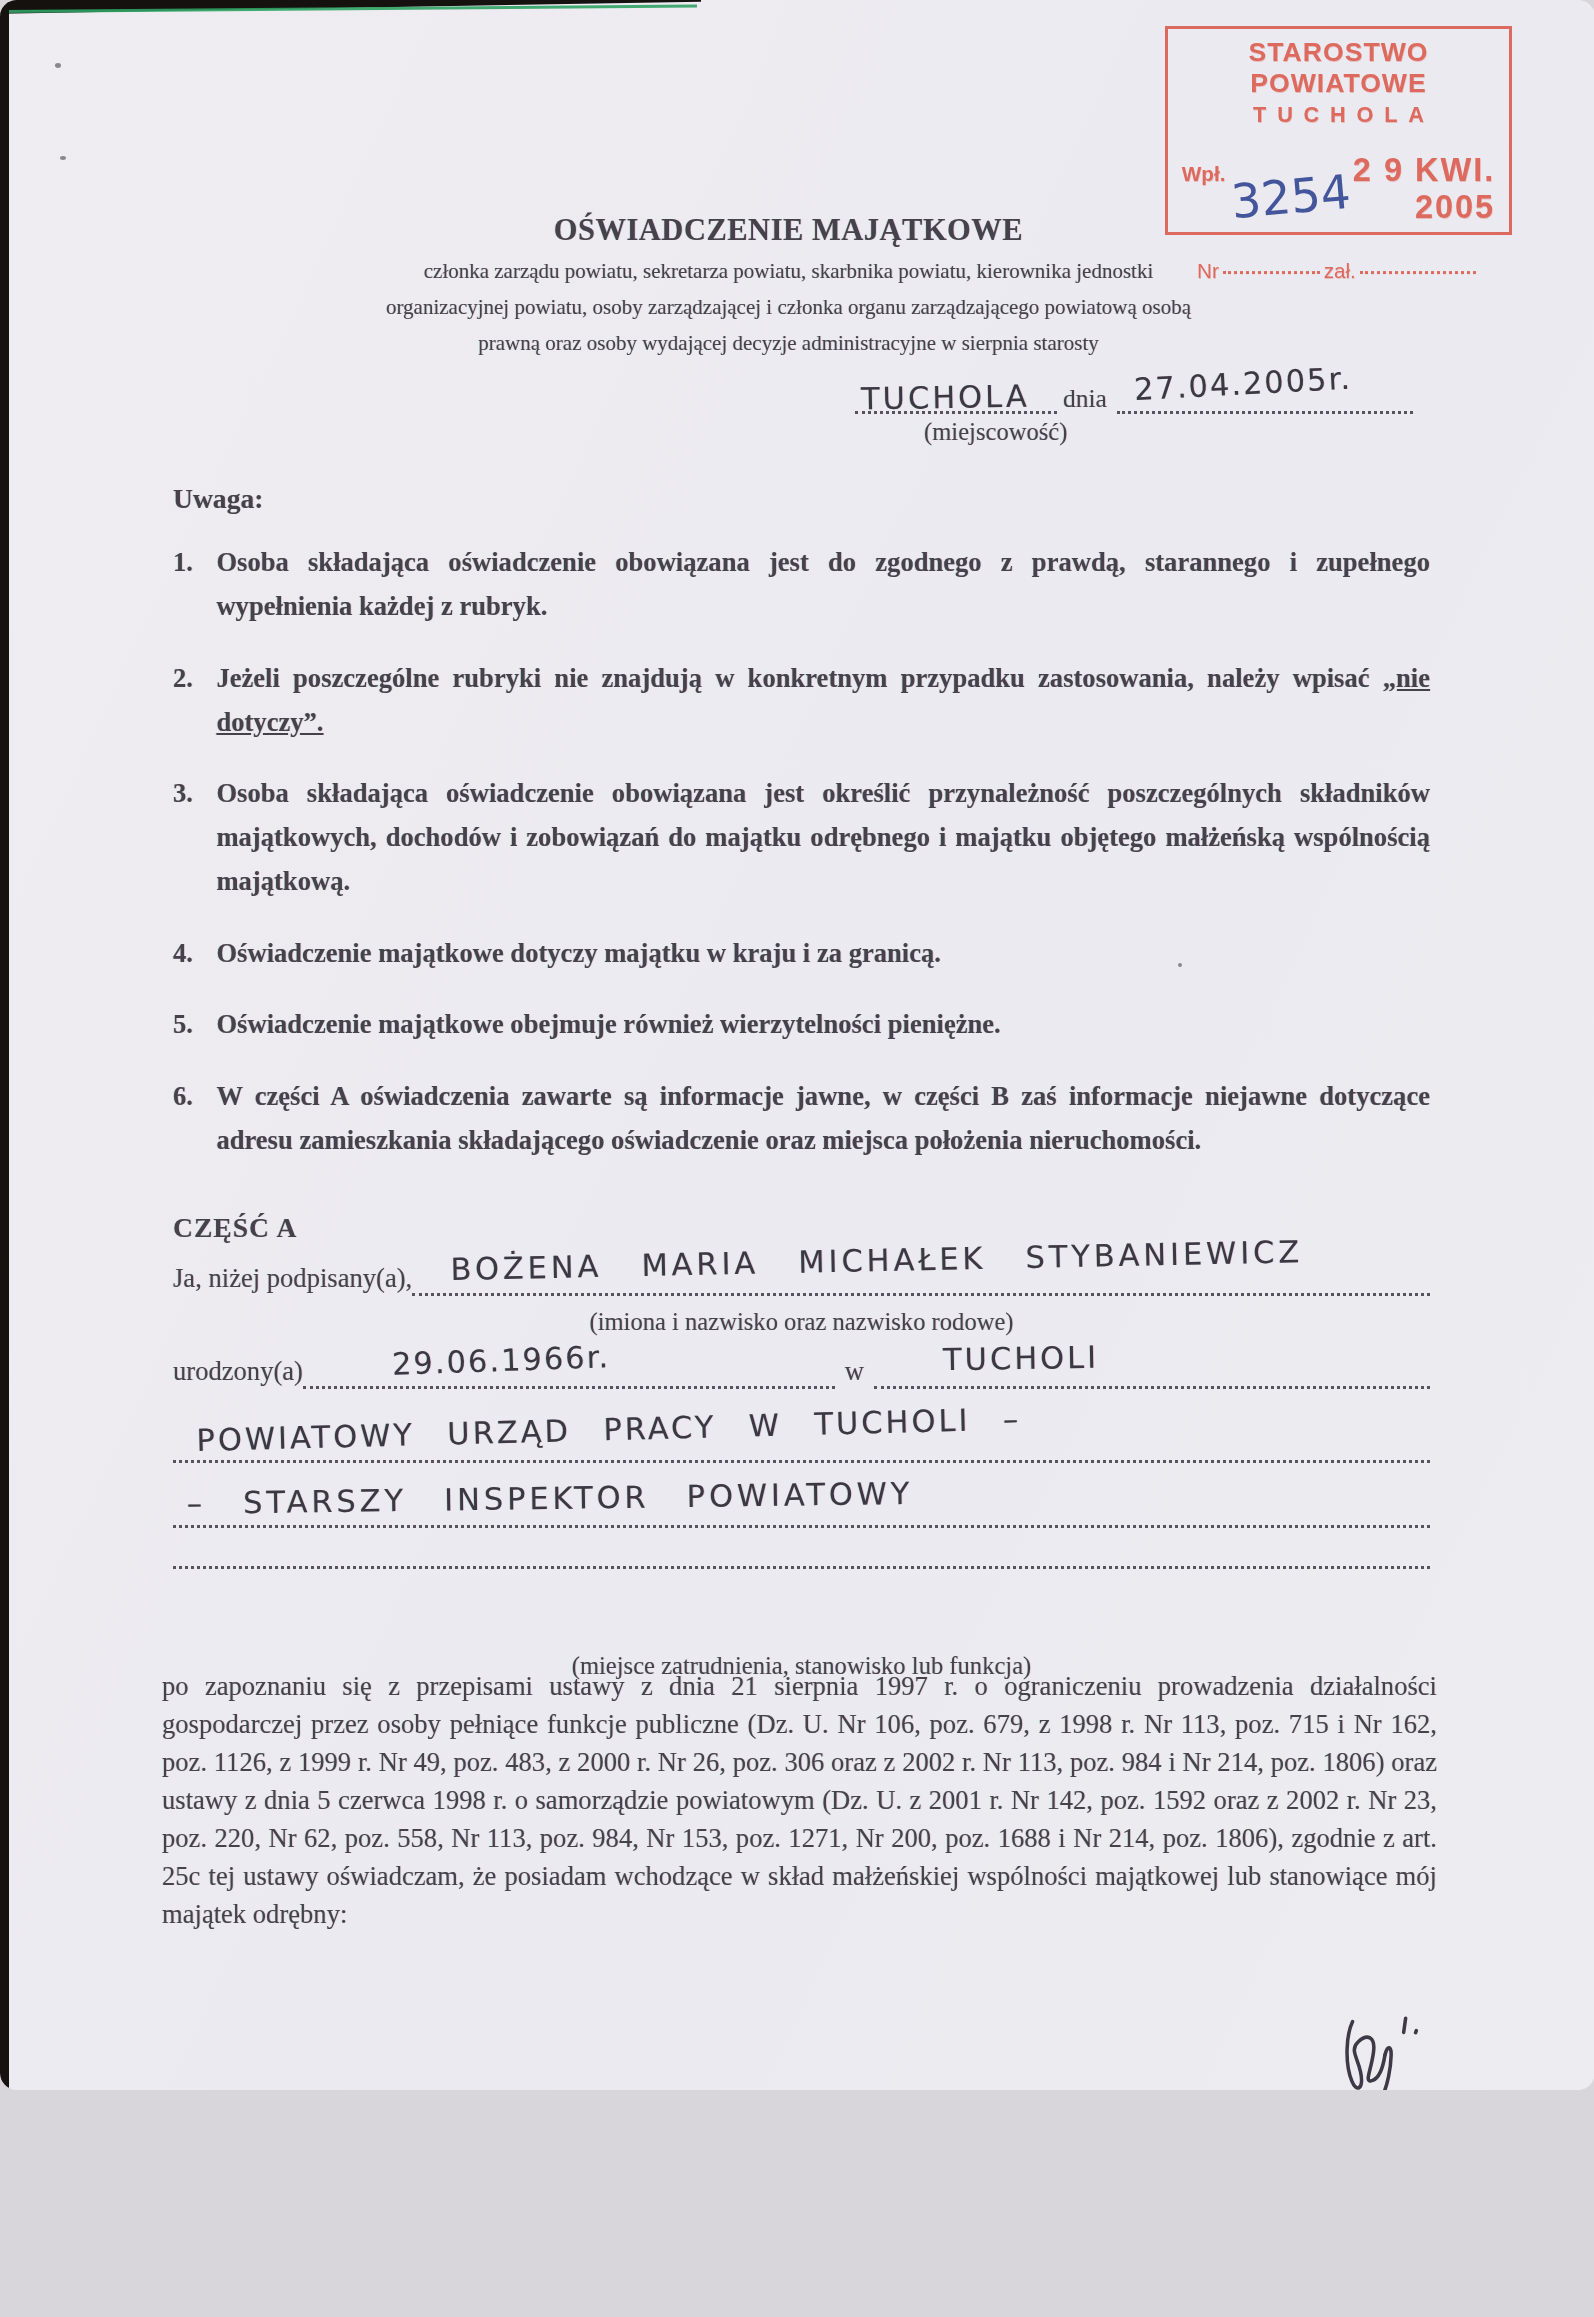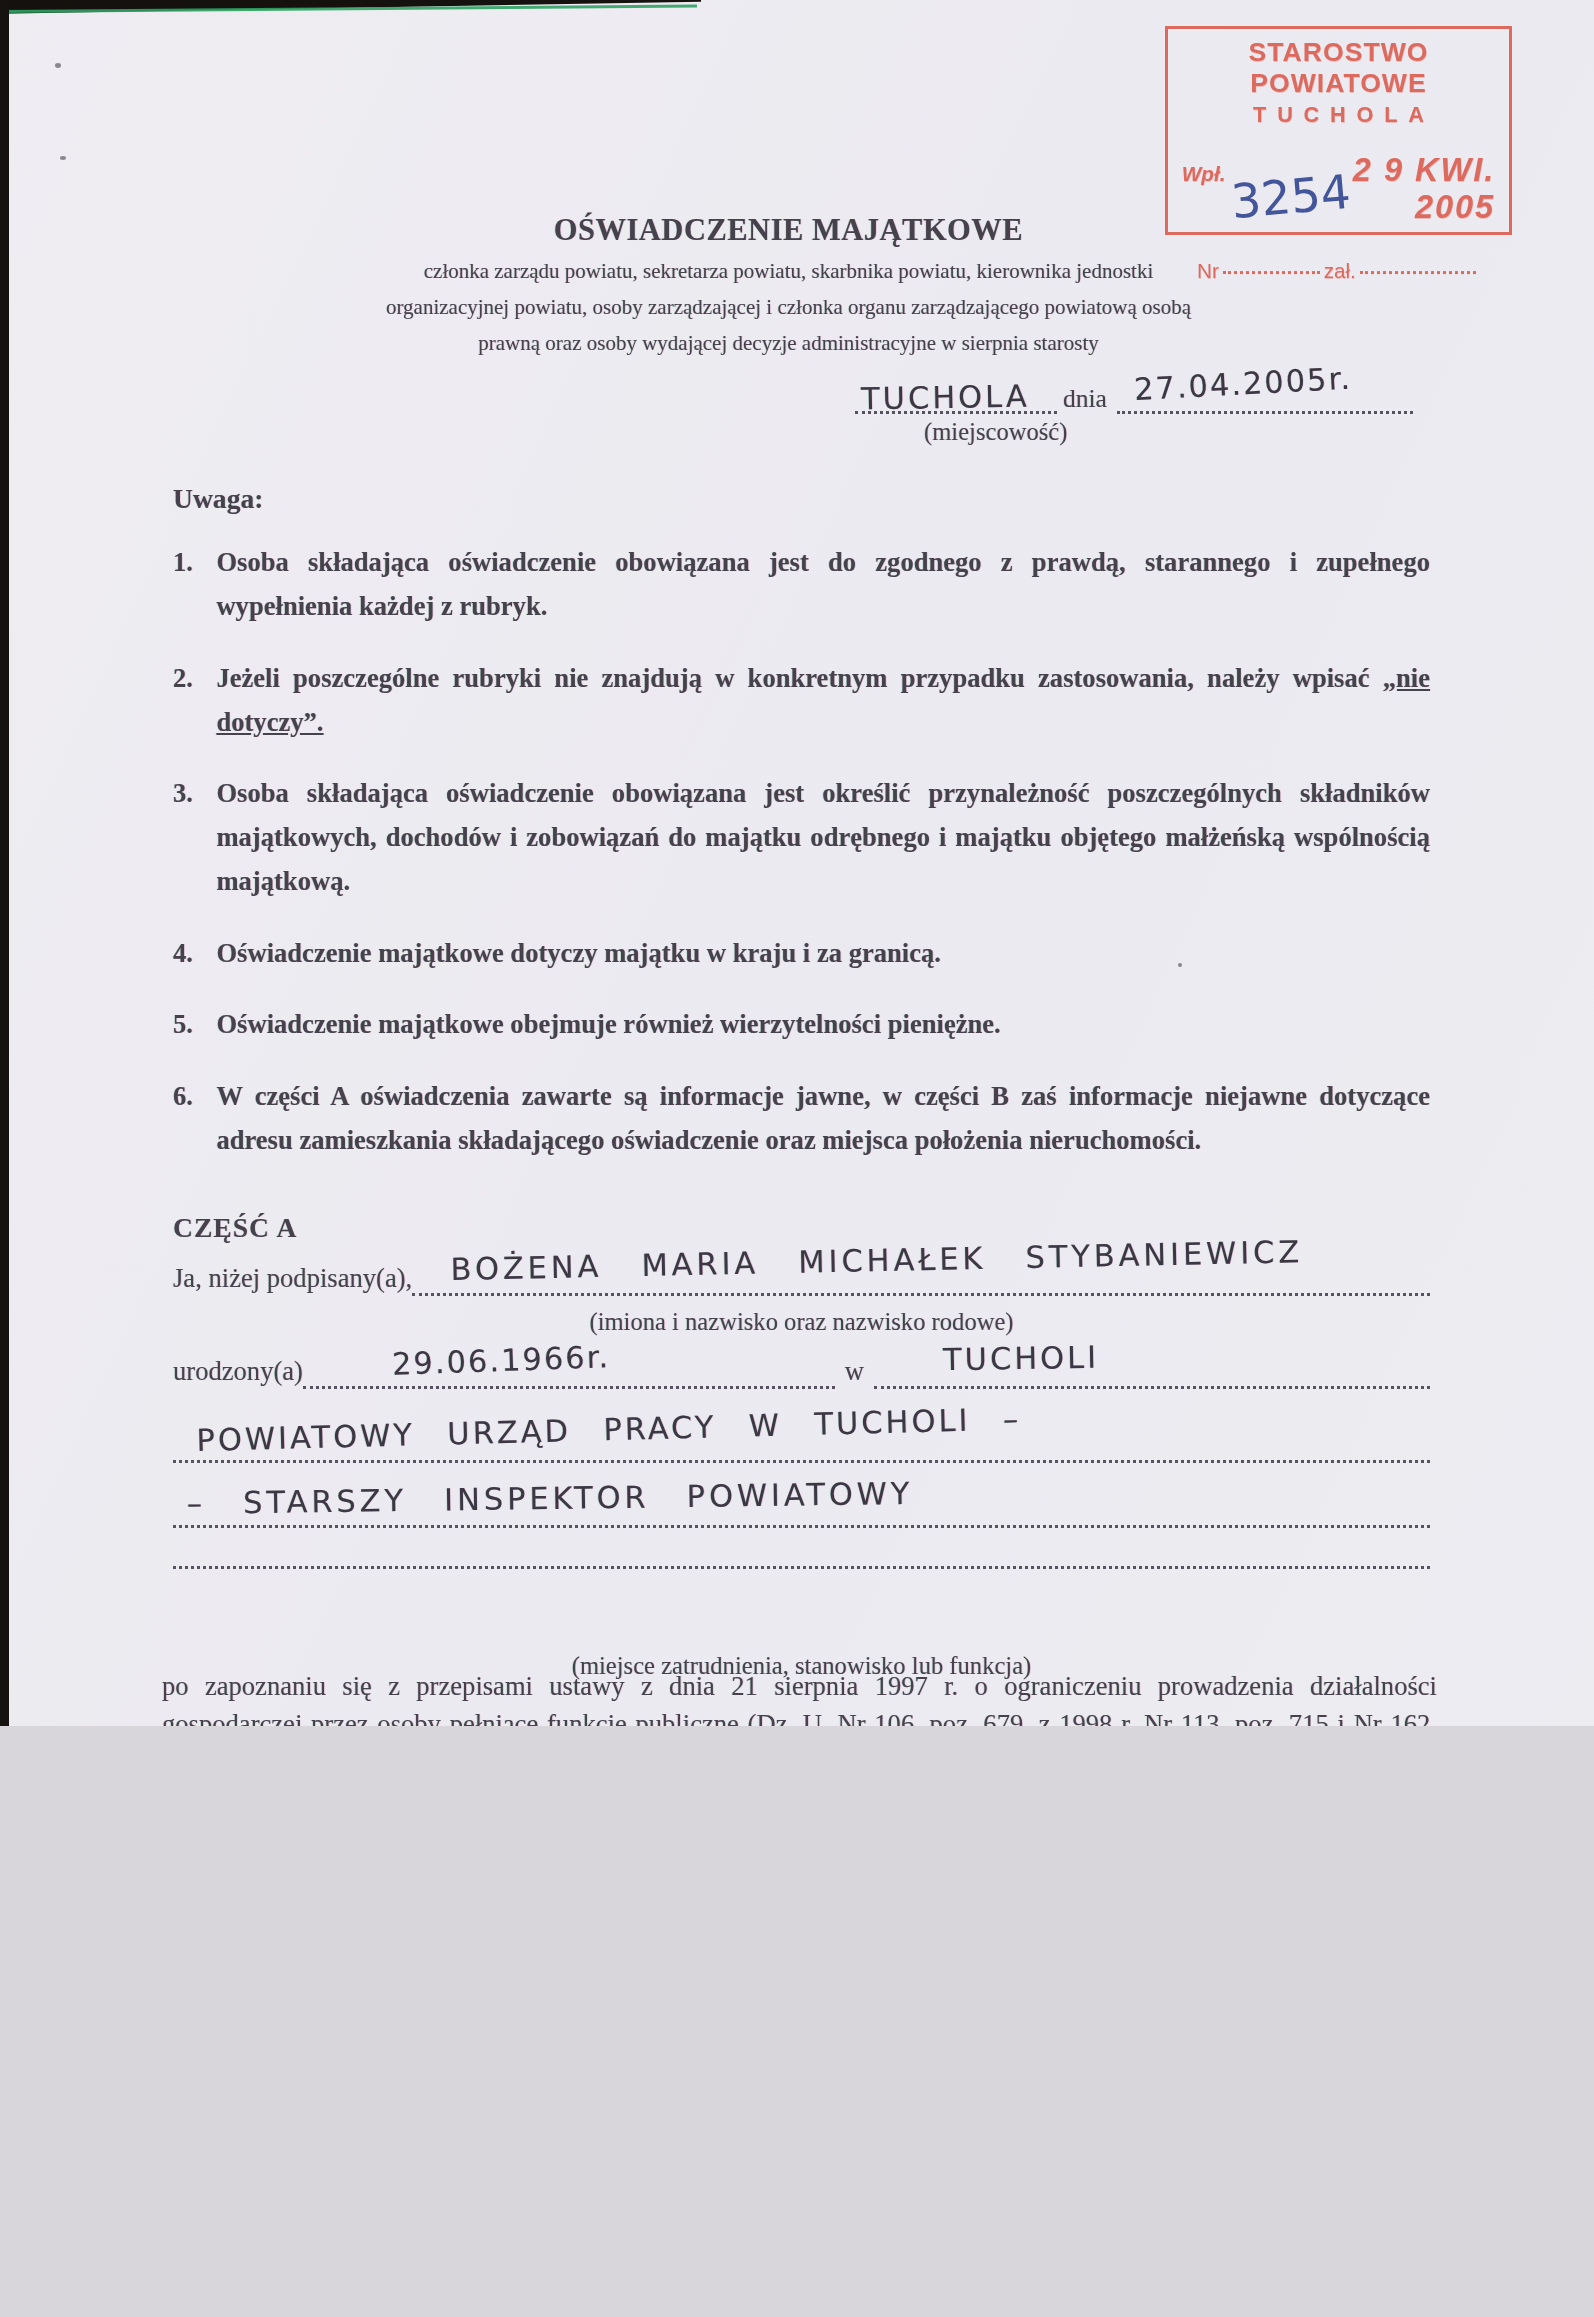--- a/index.html
+++ b/index.html
@@ -1,22 +1,23 @@
 <!DOCTYPE html>
 <html lang="pl"><head>
 <meta charset="utf-8">
 <style>
   html,body{margin:0;padding:0;background:#d8d6da;}
   .page{
     position:relative;
-    width:1595px;height:1726px;
+    width:1595px;height:2090px;
     background:linear-gradient(115deg,#efedf2 0%,#ebeaf0 55%,#edecf1 100%);
     overflow:hidden;
     font-family:"Liberation Serif", serif;
     color:#45424c;
+    border-radius:17px;
   }
   .print{ text-shadow:0.7px 0 0 rgba(190,70,130,.22), -0.7px 0 0 rgba(40,150,90,.22); }
   .hw{
     font-family:"DejaVu Sans", sans-serif;
     color:#3b3844;
     text-shadow:0.6px 0 0 rgba(190,70,130,.25), -0.6px 0 0 rgba(40,150,90,.25);
     white-space:nowrap;
   }
   
   .edge-left{position:absolute;left:0;top:0;width:8.9px;height:2318px;background:#16120f;}
@@ -28,21 +29,21 @@
               border-top:3px solid #b85a80;transform:rotate(-0.22deg);transform-origin:left top;}
   .speck{position:absolute;border-radius:50%;background:#8a8790;}
 
   
   .stamp{position:absolute;left:1165px;top:25.6px;width:347px;height:209px;
          border:3.9px solid #dd6a5e;color:#dd6a5e;
          font-family:"Liberation Sans", sans-serif;box-sizing:border-box;
          text-shadow:0.5px 0.5px 0 rgba(221,106,94,.35);}
   .stamp-line1{margin-top:8.9px;text-align:center;font-weight:bold;font-size:26.6px;letter-spacing:1px;}
   .stamp-line2{margin-top:3px;text-align:center;font-weight:bold;font-size:21.7px;letter-spacing:10.8px;text-indent:10.8px;}
-  .stamp-row-wpl{display:flex;align-items:baseline;margin-top:23.6px;padding:0 13.8px;font-style:italic;}
+  .stamp-row-wpl{display:flex;align-items:baseline;margin-top:23.6px;padding:0 13.8px;}
   .stamp-wpl{font-size:20.7px;font-weight:bold;}
   .stamp-date{font-size:32.5px;font-weight:bold;letter-spacing:2px;margin-left:45px;text-align:right;}
   .stamp-row-nr{display:flex;align-items:baseline;margin-top:33px;padding:0 29px;}
   .stamp-nr,.stamp-zal{font-size:20.7px;}
   .stamp-dots{flex:1;border-bottom:3px dotted #dd6a5e;transform:translateY(-3.9px);margin:0 3.9px;}
   .stamp-dots.short{flex:1.2;}
   .stamp-pen-number{position:absolute;left:63px;top:140px;font-size:47px;color:#44569b;
                     font-family:"DejaVu Sans", sans-serif;transform:rotate(-5deg);
                     text-shadow:none;font-weight:400;}
 

